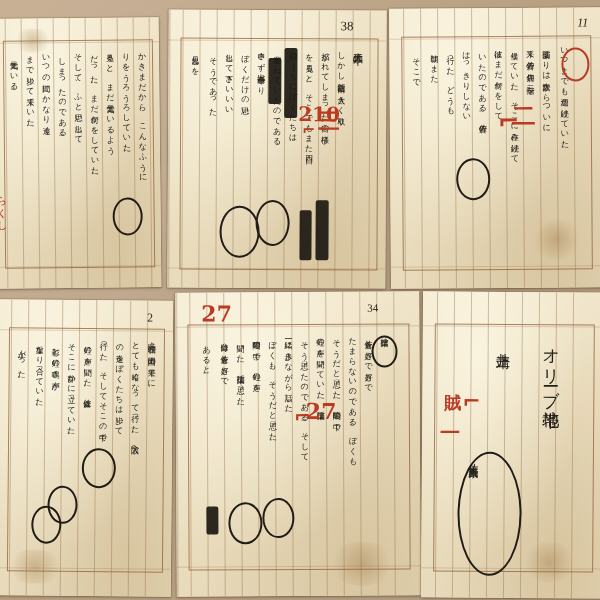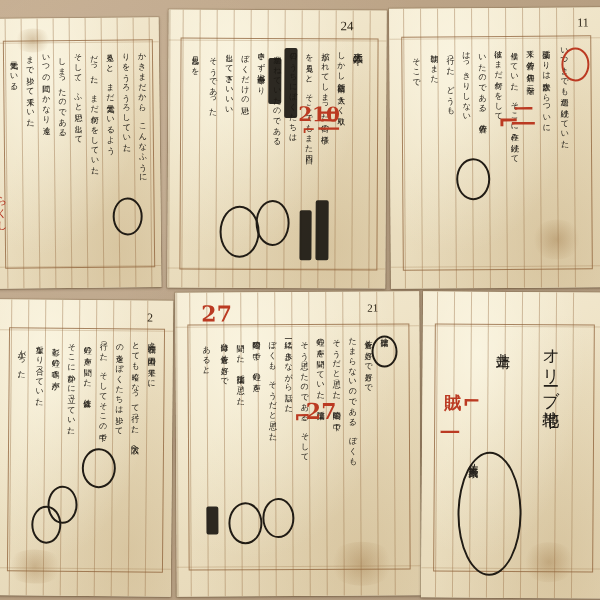--- a/index.html
+++ b/index.html
@@ -190,21 +190,21 @@
       <div class="vline" style="left:133px"></div>
       <div class="vline" style="left:150px"></div>
       <div class="vline" style="left:167px"></div>
       <div class="vline" style="left:184px"></div>
       <div class="vline" style="left:201px"></div>
       <div class="hline" style="top:30px"></div>
       <div class="hline" style="top:258px"></div>
     </div>
     <div class="frame" style="left:12px; top:28px; right:8px; bottom:18px;"></div>
 
-    <div class="pagenum" style="left:172px; top:8px; font-size:13px;">24</div>
+    <div class="pagenum" style="left:172px; top:8px; font-size:13px;">38</div>
 
     <div class="vcol ink med" style="left:184px; top:34px; height:120px;">大鉄三千の</div>
     <div class="vcol ink small" style="left:168px; top:36px; height:200px;">しかし新宿南に大きく取り</div>
     <div class="vcol ink small" style="left:152px; top:36px; height:205px;">拡がれてしまった街の様子</div>
     <div class="vcol ink small" style="left:136px; top:38px; height:195px;">を見ると、そこでもまた四日</div>
     <div class="vcol ink small" style="left:120px; top:36px; height:200px;">日のうちにぼくたちは</div>
     <div class="vcol ink small" style="left:104px; top:40px; height:180px;">週かねていたのである</div>
     <div class="vcol ink small" style="left:88px; top:36px; height:190px;">申さず出演合今かり</div>
     <div class="vcol ink small" style="left:72px; top:40px; height:170px;">ぼくだけの思い</div>
     <div class="vcol ink small" style="left:56px; top:38px; height:175px;">出して下さいいい</div>
@@ -237,21 +237,21 @@
       <div class="vline" style="left:116px"></div>
       <div class="vline" style="left:133px"></div>
       <div class="vline" style="left:150px"></div>
       <div class="vline" style="left:167px"></div>
       <div class="vline" style="left:184px"></div>
       <div class="hline" style="top:30px"></div>
       <div class="hline" style="top:258px"></div>
     </div>
     <div class="frame" style="left:12px; top:28px; right:10px; bottom:18px;"></div>
 
-    <div class="pagenum" style="left:188px; top:8px; font-size:12px;">11</div>
+    <div class="pagenum" style="left:188px; top:8px; font-size:12px;font-style:italic;">11</div>
 
     <div class="vcol ink small" style="left:170px; top:34px; height:180px;">いつまでも週か続けていた。</div>
     <div class="vcol ink small" style="left:152px; top:36px; height:195px;">稲葉よりは大阪からついに</div>
     <div class="vcol ink small" style="left:136px; top:36px; height:200px;">来て佐倉の住居の二階を</div>
     <div class="vcol ink small" style="left:120px; top:38px; height:185px;">借りていた。そこに住み続けて</div>
     <div class="vcol ink small" style="left:104px; top:36px; height:190px;">彼はまだ何かをして</div>
     <div class="vcol ink small" style="left:88px; top:40px; height:175px;">いたのである。佐倉の</div>
     <div class="vcol ink small" style="left:72px; top:38px; height:180px;">はっきりしない</div>
     <div class="vcol ink small" style="left:56px; top:42px; height:160px;">行った。どうも</div>
     <div class="vcol ink small" style="left:40px; top:40px; height:150px;">朝はまた</div>
@@ -314,21 +314,21 @@
       <div class="vline" style="left:150px"></div>
       <div class="vline" style="left:167px"></div>
       <div class="vline" style="left:184px"></div>
       <div class="vline" style="left:201px"></div>
       <div class="vline" style="left:218px"></div>
       <div class="hline" style="top:34px"></div>
       <div class="hline" style="top:274px"></div>
     </div>
     <div class="frame" style="left:12px; top:32px; right:10px; bottom:26px;"></div>
 
-    <div class="pagenum" style="left:192px; top:10px; font-size:11px;">21</div>
+    <div class="pagenum" style="left:192px; top:10px; font-size:11px;">34</div>
 
     <div class="vcol ink small" style="left:204px; top:40px; height:120px;">檜葉は、</div>
     <div class="vcol ink small" style="left:188px; top:42px; height:200px;">佐倉を好きで好きで</div>
     <div class="vcol ink small" style="left:172px; top:40px; height:215px;">たまらないのである。ぼくも</div>
     <div class="vcol ink small" style="left:156px; top:42px; height:210px;">そうだと思った。暗闇の中で</div>
     <div class="vcol ink small" style="left:140px; top:40px; height:215px;">蛙の声を聞いていた。稲葉は</div>
     <div class="vcol ink small" style="left:124px; top:44px; height:205px;">そう思ったのである。そして</div>
     <div class="vcol ink small" style="left:108px; top:42px; height:210px;">一緒に歩きながら話した。</div>
     <div class="vcol ink small" style="left:92px; top:44px; height:200px;">ぼくも、そうだと思った。</div>
     <div class="vcol ink small" style="left:76px; top:42px; height:195px;">暗闇の中で、蛙の声を</div>

